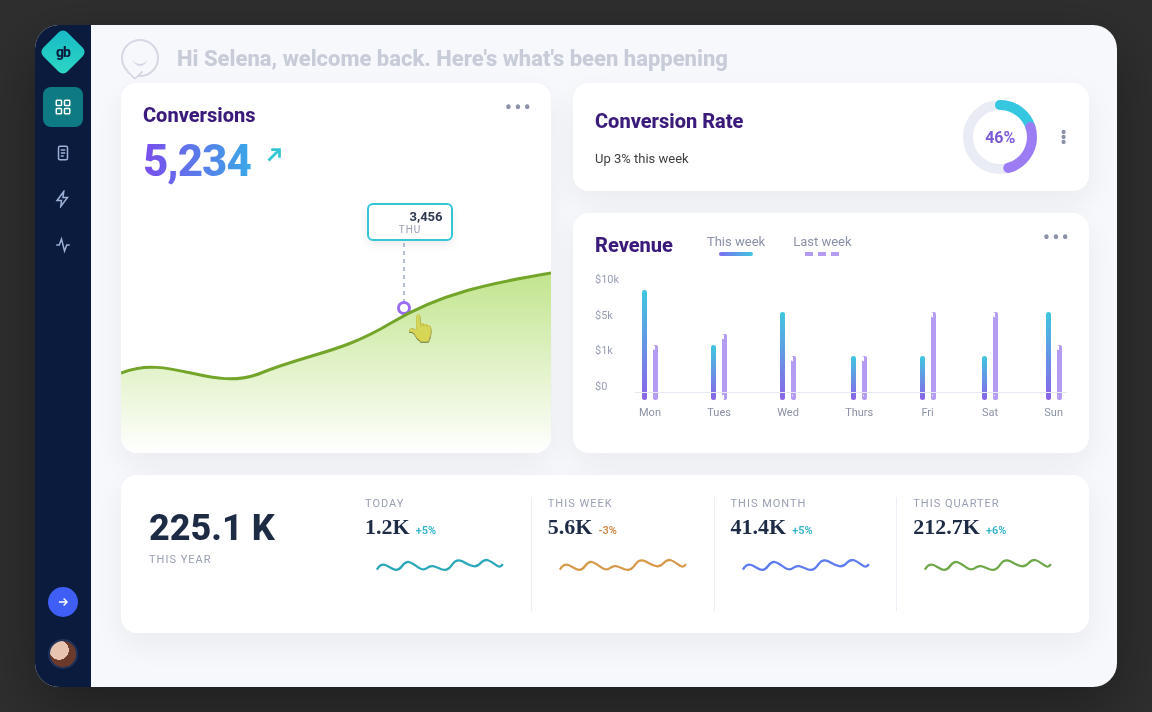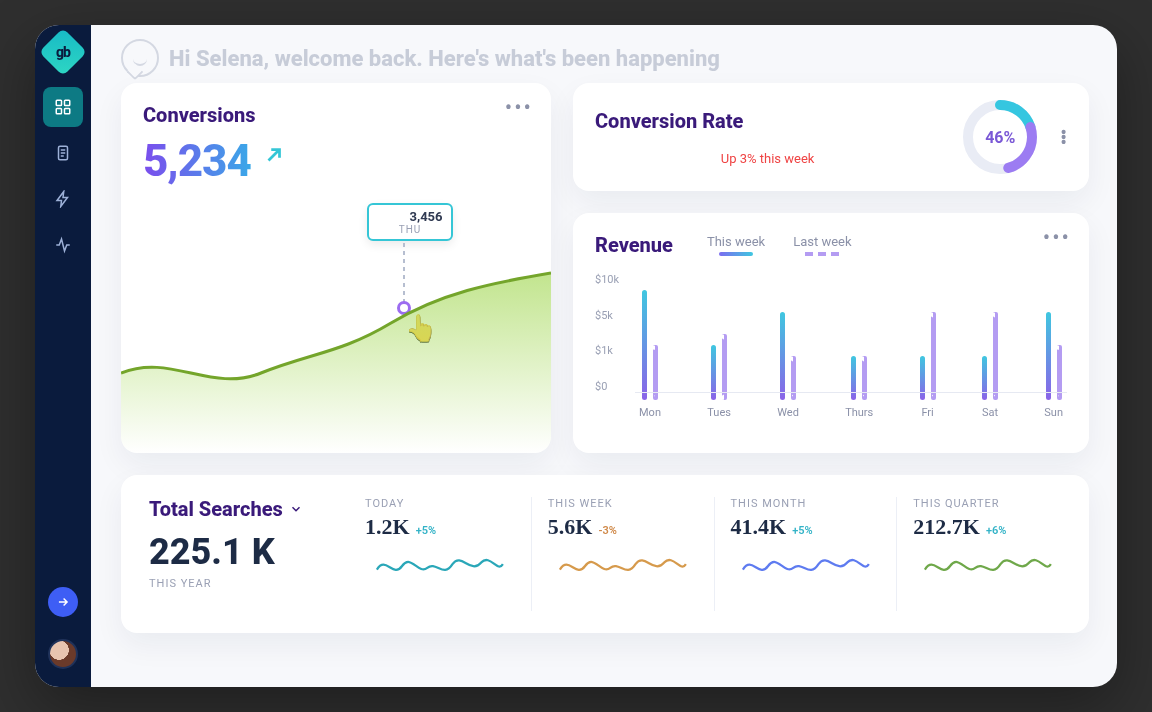--- a/index.html
+++ b/index.html
@@ -53,38 +53,38 @@
   .fab svg{width:14px;height:14px;stroke:#fff;fill:none;stroke-width:2.5;}
   .avatar {
     position:absolute;bottom:18px;left:50%;transform:translateX(-50%);
     width:30px;height:30px;border-radius:50%;
     background: radial-gradient(circle at 35% 35%, #e8c4b0 0 40%, #6b3a2a 41% 100%);
     border:2px solid #20325a;
   }
 
   
   .main { flex:1; padding: 14px 28px 0 30px; overflow:hidden; }
-  .greet-row { display:flex; align-items:center; gap:10px; margin-bottom:6px; }
+  .greet-row { display:flex; align-items:center; gap:18px; margin-bottom:6px; }
   .chat-icon { width:38px;height:38px;border:2.5px solid #d4d8e2;border-radius:50%;position:relative;flex-shrink:0;}
   .chat-icon::before{content:"";position:absolute;bottom:9px;left:10px;width:14px;height:7px;border-bottom:2.5px solid #d4d8e2;border-radius:0 0 14px 14px;border-left:none;border-right:none;}
   .chat-icon::after{content:"";position:absolute;bottom:-3px;left:6px;width:10px;height:10px;border-left:2.5px solid #d4d8e2;border-bottom:2.5px solid #d4d8e2;transform:rotate(-45deg);background:#f7f8fb;border-bottom-left-radius:3px;}
   .greet { color:#c7ccd8; font-weight:800; font-size:22px; }
 
   .grid-top { display:grid; grid-template-columns: 430px 1fr; gap:22px; }
   .card {
     background:#fff; border-radius:16px; padding:20px 22px; position:relative;
     box-shadow: 0 12px 30px rgba(20,30,70,.06);
   }
   .dots { position:absolute; top:14px; right:18px; color:#8b91a8; font-size:22px; letter-spacing:2px; cursor:pointer; line-height:1;}
   .card h3 { color:#3a1a7a; font-size:20px; font-weight:800; }
   .big-number { font-size:44px; font-weight:800; letter-spacing:-1px;
     background:linear-gradient(90deg,#7b4ded,#3aa8e8);-webkit-background-clip:text;background-clip:text;color:transparent;}
   .trend-arrow{display:inline-block;margin-left:8px;vertical-align:10px;}
   .trend-arrow svg{width:22px;height:22px;stroke:#35c6d6;fill:none;stroke-width:3;}
-  .sub { color:#ef4444; font-size:13px; margin-top:18px;text-align:center;}
+  .sub { color:#404040; font-size:13px; margin-top:18px;}
 
   
   .conv-card { height: 370px; padding-bottom:0; overflow:hidden; }
   .area-wrap { position:absolute; left:0; right:0; bottom:0; height:200px; }
   .area-wrap svg { width:100%; height:100%; display:block; }
   .tooltip {
     position:absolute; top:120px; left:246px; width:86px; border:2px solid #35c6d6; border-radius:6px;
     background:#fff; box-shadow:0 4px 10px rgba(0,0,0,.08); font-size:13px; text-align:center;
     overflow:hidden;
   }
@@ -320,26 +320,20 @@
                 </div>
               </div>
           </div>
         </section>
 
       </div>
     </div>
 
     <section class="card search-card">
       <div class="ts-main">
-        <h3 class="ts-title">
-          <span>Total Searches</span>
-          <svg viewBox="0 0 24 24">
-              <path d="M6 9l6 6 6-6"></path>
-            </svg>
-        </h3>
         <div class="ts-big">225.1 K</div>
         <div class="ts-label">THIS YEAR</div>
       </div>
       <div id="ts-cols" style="display:flex;flex:1">
           <div class="ts-col">
             <div class="ts-period">TODAY</div>
             <div class="ts-row">
               <span class="ts-val">1.2K</span>
               <span class="ts-delta delta-pos">+5%</span>
             </div>

